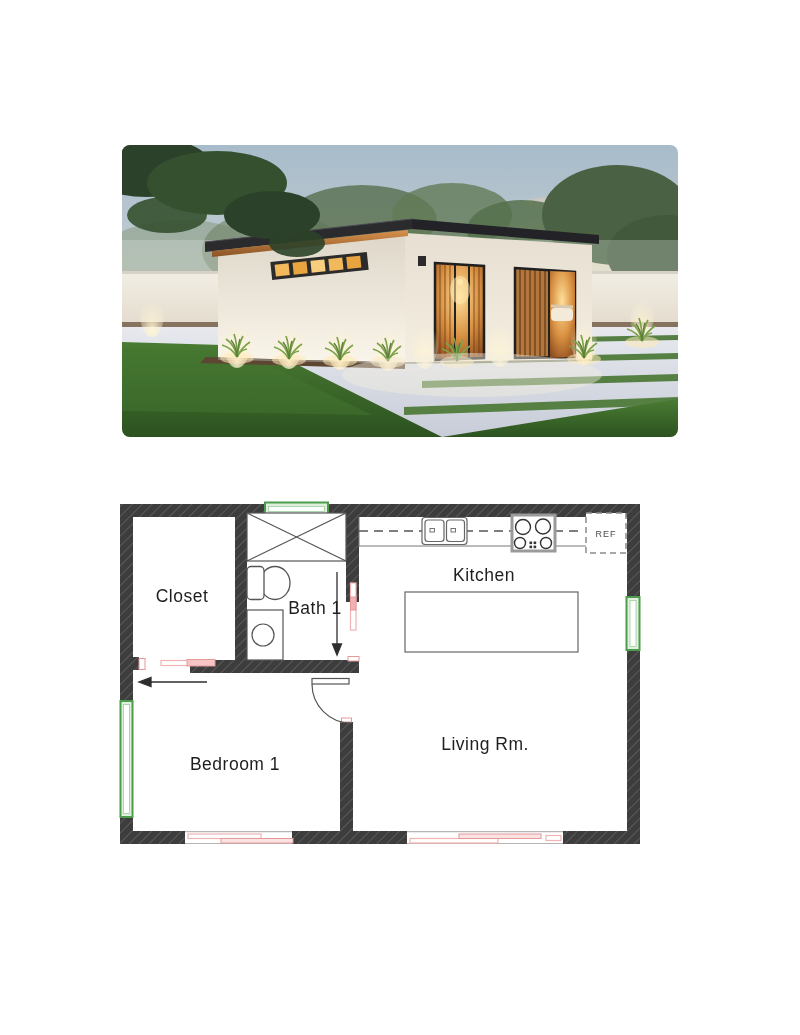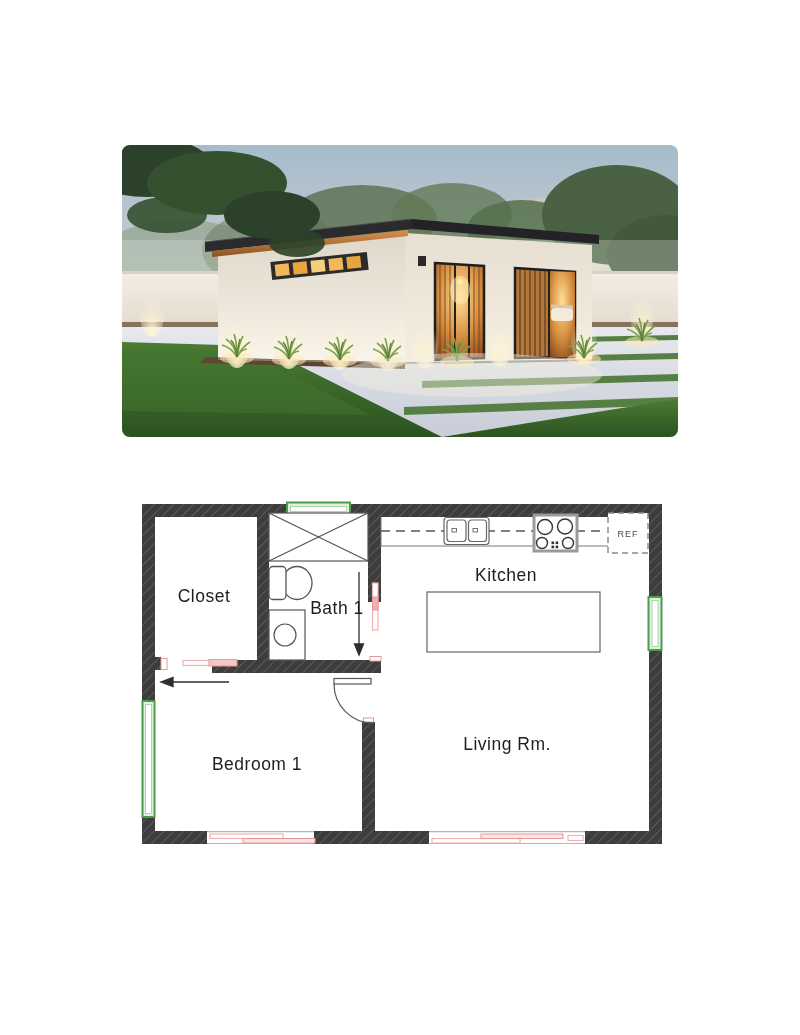--- a/index.html
+++ b/index.html
@@ -1,18 +1,18 @@
 <!DOCTYPE html>
 <html><head>
 <meta charset="utf-8">
 <style>
   html,body{margin:0;padding:0;background:#ffffff;}
   body{width:800px;height:1035px;position:relative;font-family:"Liberation Sans",sans-serif;overflow:hidden;}
   .photo-wrap{position:absolute;left:122px;top:145px;width:556px;height:292px;}
-  .plan-wrap{position:absolute;left:140px;top:498px;width:524px;height:350px;text-align:center;}
+  .plan-wrap{position:absolute;left:118px;top:498px;width:524px;height:350px;text-align:center;}
   svg{display:block;}
   text{font-family:"Liberation Sans","DejaVu Sans",sans-serif;}
   .room-label{font-size:17.5px;fill:#1e1e1e;letter-spacing:.5px;}
   .ref-label{font-size:9px;fill:#4a4a4a;letter-spacing:1px;}
 </style>
 </head>
 <body>
 
 <div class="photo-wrap">
 <svg width="556" height="292" viewBox="0 0 556 292">

